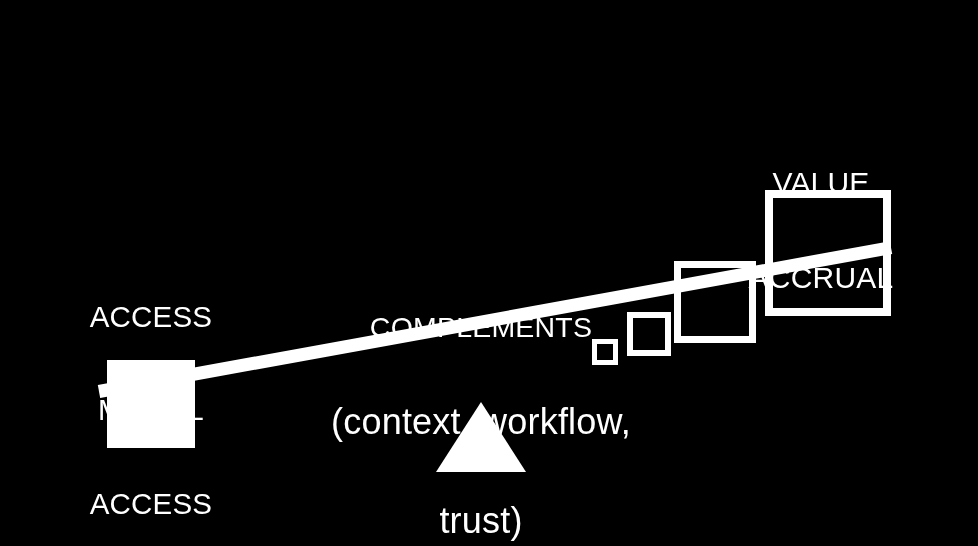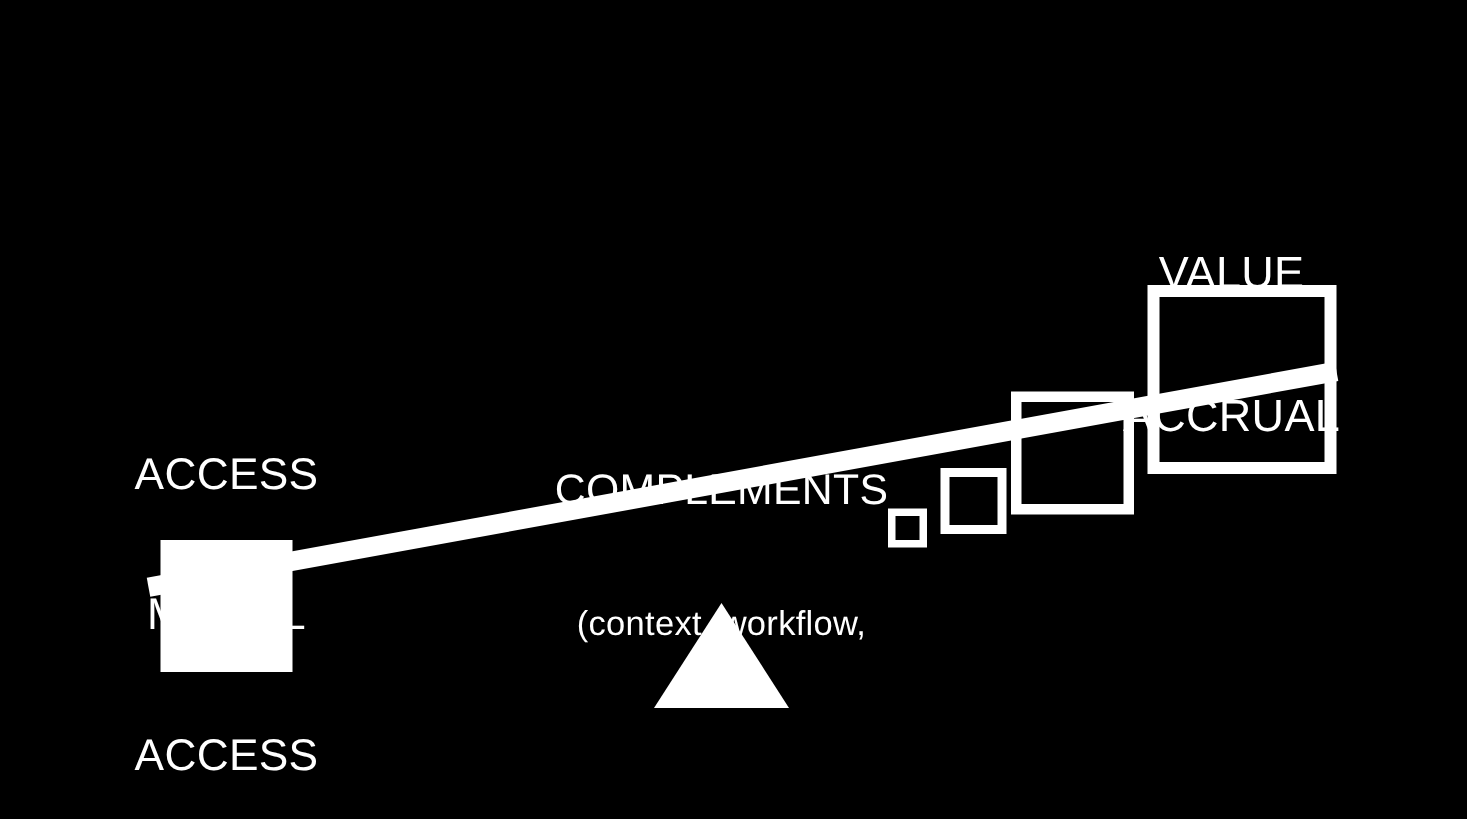--- a/index.html
+++ b/index.html
@@ -33,21 +33,21 @@
     top: 238px;
     width: 240px;
     font-size: 29.5px;
   }
   #label-complements {
     left: 331px;
     top: 252px;
     width: 300px;
     font-size: 28.5px;
   }
-  #label-complements .ln.sub { font-size: 23px; }
+  #label-complements .ln.sub { font-size: 36px; }
 
   #label-value-accrual {
     left: 701px;
     top: 103px;
     width: 240px;
     font-size: 30px;
   }
 
   
   #lever-plank {
@@ -123,20 +123,21 @@
 
   <div class="label" id="label-generic-model-access">
     <span class="ln">ACCESS</span>
     <span class="ln">MODEL</span>
     <span class="ln">ACCESS</span>
   </div>
 
   <div class="label" id="label-complements">
     <span class="ln">COMPLEMENTS</span>
     <span class="ln sub">(context, workflow,</span>
+    <span class="ln sub">trust)</span>
   </div>
 
   <div class="label" id="label-value-accrual">
     <span class="ln">VALUE</span>
     <span class="ln">ACCRUAL</span>
   </div>
 
   <div class="block outline" id="block-value-1"></div>
   <div class="block outline" id="block-value-2"></div>
   <div class="block outline" id="block-value-3"></div>

